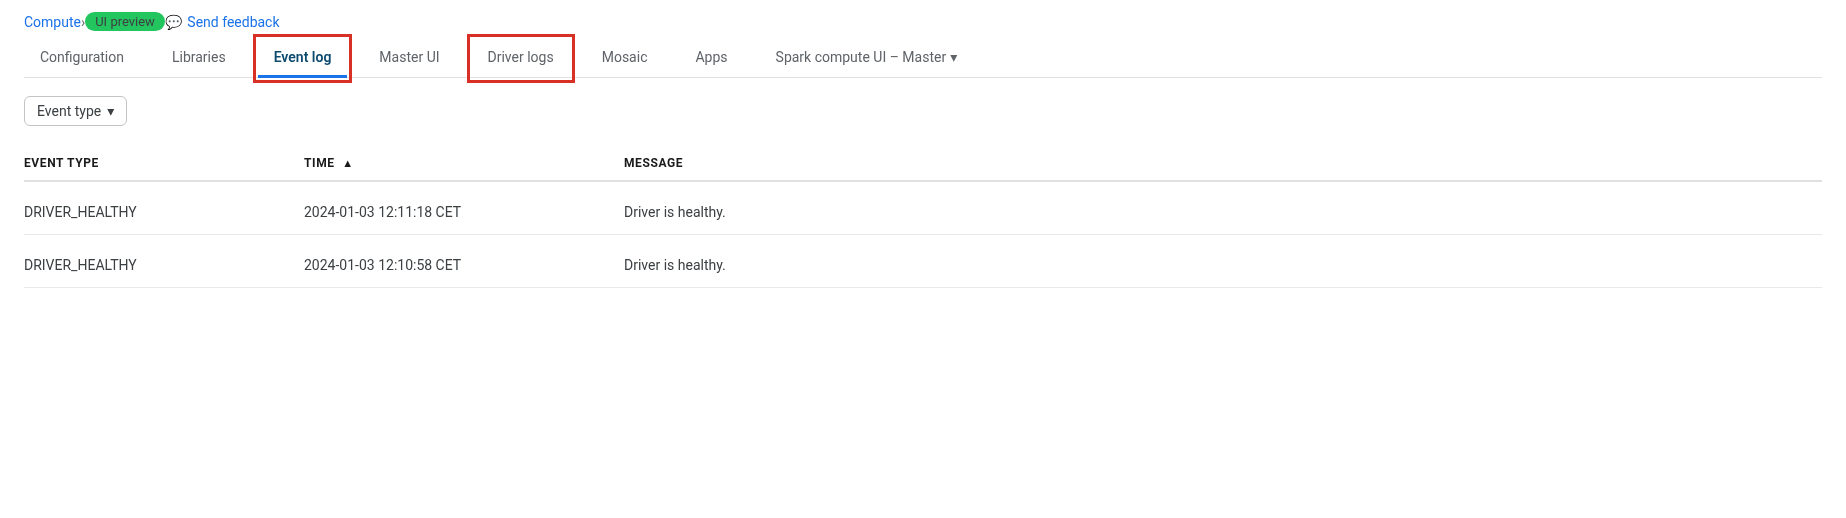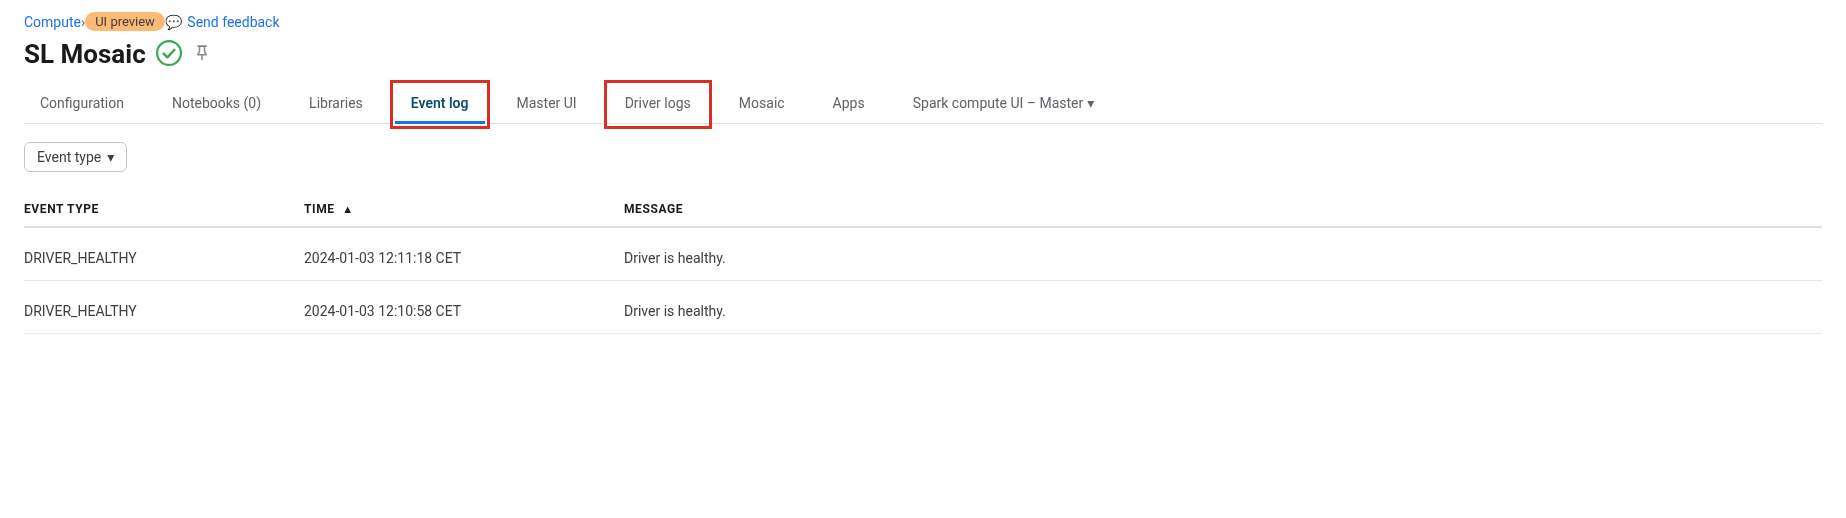--- a/index.html
+++ b/index.html
@@ -23,21 +23,21 @@
     .breadcrumb-link {
       color: #1a73e8;
       text-decoration: none;
       font-size: 14px;
     }
     .breadcrumb-separator {
       color: #666;
       font-size: 14px;
     }
     .breadcrumb-current {
-      background: #fdba74;
+      background: #22c55e;
       border-radius: 12px;
       padding: 2px 10px;
       font-size: 13px;
       color: #3c4043;
     }
     .breadcrumb-feedback {
       display: flex;
       align-items: center;
       gap: 5px;
       color: #1a73e8;
@@ -153,41 +153,23 @@
   <div class="breadcrumb">
     <a class="breadcrumb-link" href="#">Compute</a>
     <span class="breadcrumb-separator">›</span>
     <span class="breadcrumb-current">UI preview</span>
     <a class="breadcrumb-feedback" href="#">
       <span>💬</span>
       <span>Send feedback</span>
     </a>
   </div>
 
-  <div class="title-row">
-    <span class="title-text">SL Mosaic</span>
-    <span>
-      <svg class="status-icon" viewBox="0 0 24 24" fill="none" xmlns="http://www.w3.org/2000/svg">
-        <circle cx="12" cy="12" r="11" stroke="#34a853" stroke-width="2" fill="none"></circle>
-        <path d="M7 12.5l3.5 3.5 6.5-7" stroke="#34a853" stroke-width="2.2" stroke-linecap="round" stroke-linejoin="round"></path>
-      </svg>
-    </span>
-    <span>
-      <svg class="pin-icon" viewBox="0 0 24 24" fill="none" xmlns="http://www.w3.org/2000/svg">
-        <path d="M9 4v6l-2 4h10l-2-4V4" stroke="#888" stroke-width="1.8" stroke-linecap="round" stroke-linejoin="round"></path>
-        <line x1="12" y1="14" x2="12" y2="20" stroke="#888" stroke-width="1.8" stroke-linecap="round"></line>
-        <line x1="7" y1="4" x2="17" y2="4" stroke="#888" stroke-width="1.8" stroke-linecap="round"></line>
-        <line x1="8" y1="4" x2="16" y2="4" stroke="#888" stroke-width="1.8" stroke-linecap="round"></line>
-      </svg>
-    </span>
-  </div>
 
   <div class="nav-tabs">
     <div class="nav-tab">Configuration</div>
-    <div class="nav-tab">Notebooks (0)</div>
     <div class="nav-tab">Libraries</div>
     <div class="nav-tab active highlighted">Event log</div>
     <div class="nav-tab">Master UI</div>
     <div class="nav-tab highlighted">Driver logs</div>
     <div class="nav-tab">Mosaic</div>
     <div class="nav-tab">Apps</div>
     <div class="nav-tab nav-tab-dropdown">
       <span>Spark compute UI – Master</span>
       <span>▾</span>
     </div>

